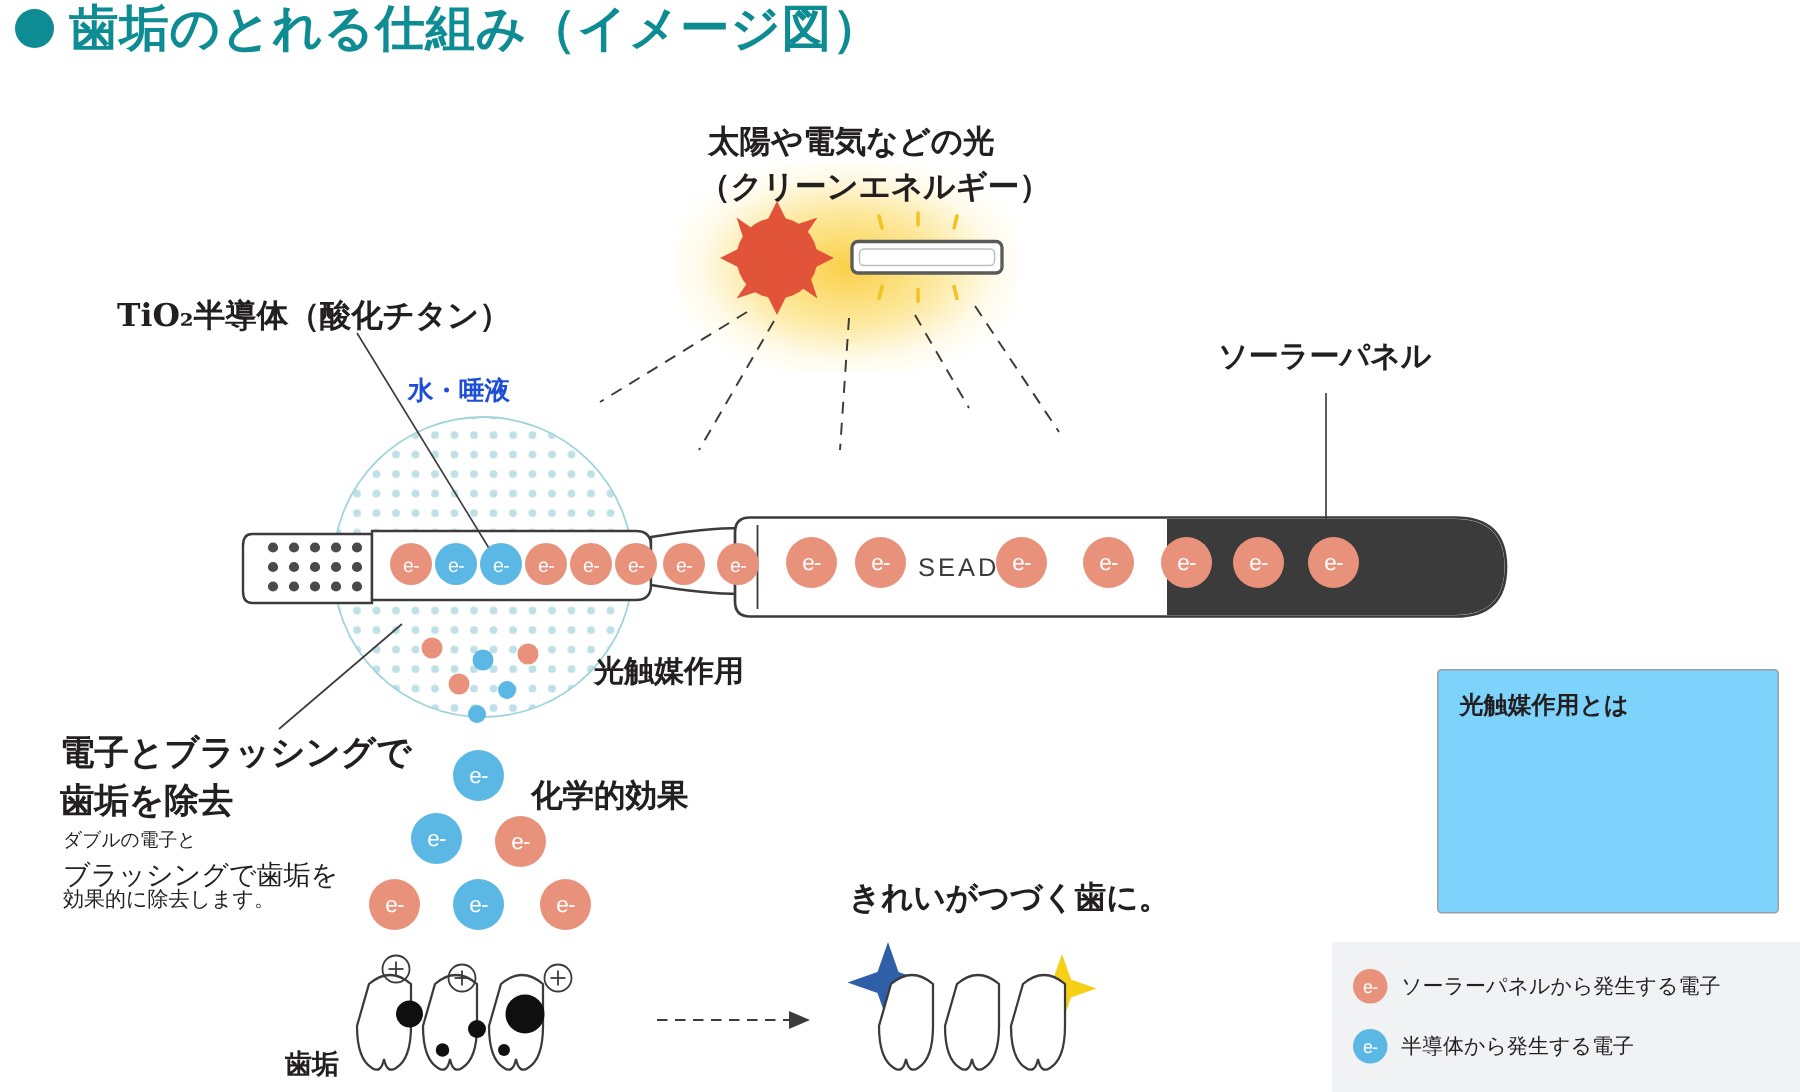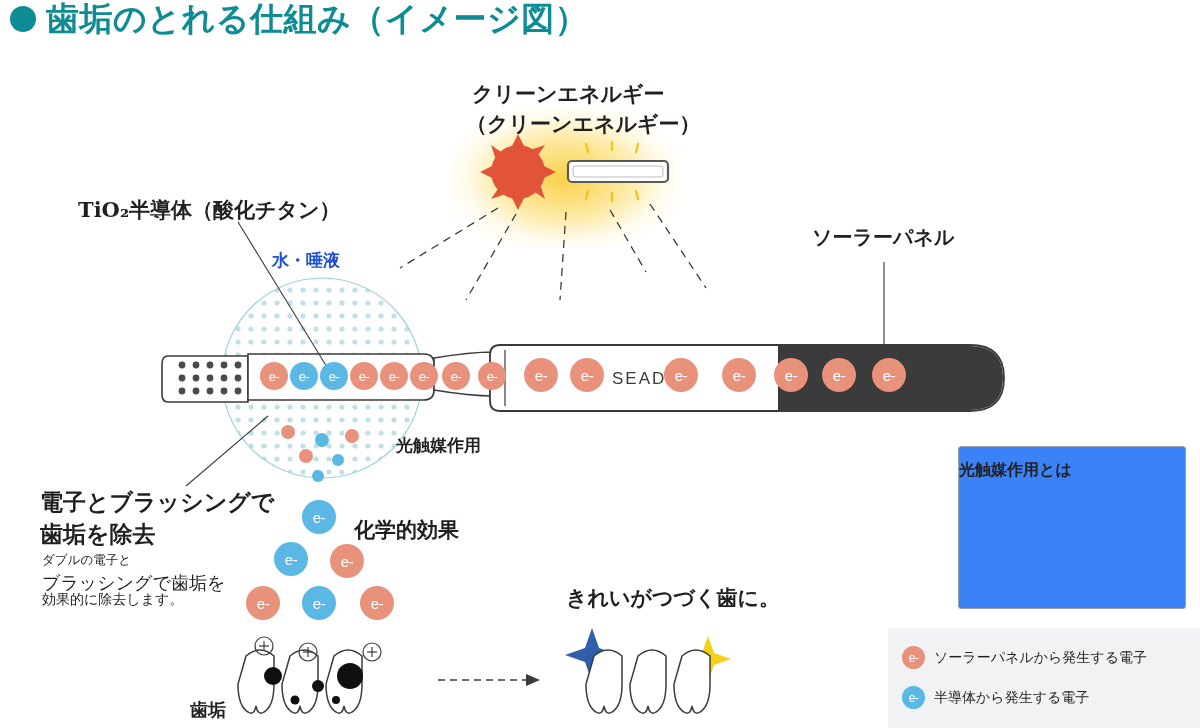--- a/index.html
+++ b/index.html
@@ -79,23 +79,23 @@
 
   
   .infobox {
     position: absolute;
     left: 958px;
     top: 446px;
     width: 228px;
     height: 163px;
     border: 1px solid #9aa0a4;
     border-radius: 3px;
-    background: #3b82f6;
+    background: #7dd3fc;
     box-sizing: border-box;
-    padding: 13px 14px 10px 0;
+    padding: 13px 14px 10px 14px;
   }
   .infobox .head {
     font-size: 16px;
     font-weight: 700;
     color: #231f20;
     margin-bottom: 6px;
   }
   .infobox .body {
     font-size: 14.5px;
     line-height: 1.52;
@@ -313,30 +313,30 @@
   <div class="echip orange" style="left:822px; top:358px; width:34px; height:34px; font-size:15px;">e-</div>
   <div class="echip orange" style="left:872px; top:358px; width:34px; height:34px; font-size:15px;">e-</div>
 
   <div class="echip blue" style="left:302px; top:500px; width:34px; height:34px; font-size:15px;">e-</div>
   <div class="echip blue" style="left:274px; top:542px; width:34px; height:34px; font-size:15px;">e-</div>
   <div class="echip orange" style="left:330px; top:544px; width:34px; height:34px; font-size:15px;">e-</div>
   <div class="echip orange" style="left:246px; top:586px; width:34px; height:34px; font-size:15px;">e-</div>
   <div class="echip blue" style="left:302px; top:586px; width:34px; height:34px; font-size:15px;">e-</div>
   <div class="echip orange" style="left:360px; top:586px; width:34px; height:34px; font-size:15px;">e-</div>
 
-  <div class="lbl bold serif" style="left:472px; top:80px; font-size:21px;">クリーンエネルギー</div>
+  <div class="lbl bold serif" style="left:472px; top:80px; font-size:21px;">太陽や電気などの光</div>
   <div class="lbl bold serif" style="left:78px; top:196px; font-size:21px;">TiO₂半導体（酸化チタン）</div>
 
   <div class="lbl bold serif" style="left:466px; top:110px; font-size:21px;">（クリーンエネルギー）</div>
 
   <div class="lbl bold sans" style="left:272px; top:250px; font-size:17px; color:#1d4ed8;">水・唾液</div>
 
   <div class="lbl bold serif" style="left:812px; top:224px; font-size:20px;">ソーラーパネル</div>
 
-  <div class="lbl bold serif" style="left:396px; top:434px; font-size:17px;">光触媒作用</div>
+  <div class="lbl bold serif" style="left:396px; top:434px; font-size:20px;">光触媒作用</div>
 
   <div class="lbl bold serif" style="left:40px; top:486px; font-size:23px;">電子とブラッシングで</div>
   <div class="lbl bold serif" style="left:40px; top:518px; font-size:23px;">歯垢を除去</div>
   <div class="lbl sans" style="left:42px; top:552px; font-size:12.5px;">ダブルの電子と</div>
   <div class="lbl sans" style="left:42px; top:571px; font-size:18px;">ブラッシングで歯垢を</div>
   <div class="lbl sans" style="left:42px; top:590px; font-size:14px;">効果的に除去します。</div>
 
   <div class="lbl bold serif" style="left:354px; top:516px; font-size:21px;">化学的効果</div>
 
   <div class="lbl bold serif" style="left:566px; top:584px; font-size:21px;">きれいがつづく歯に。</div>

